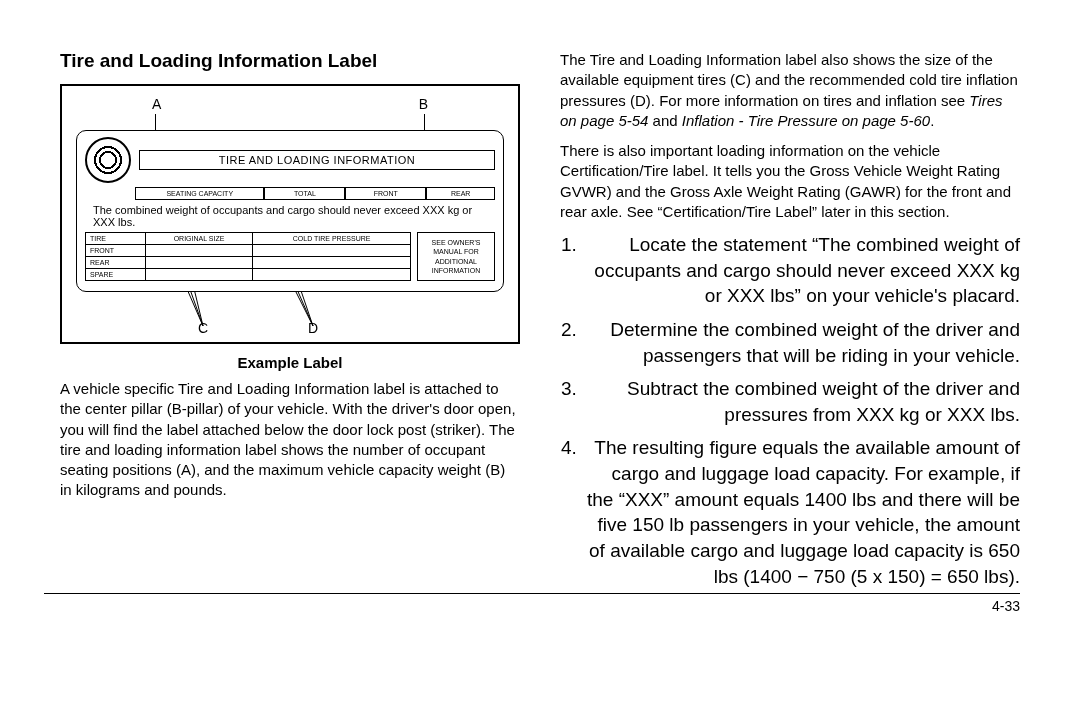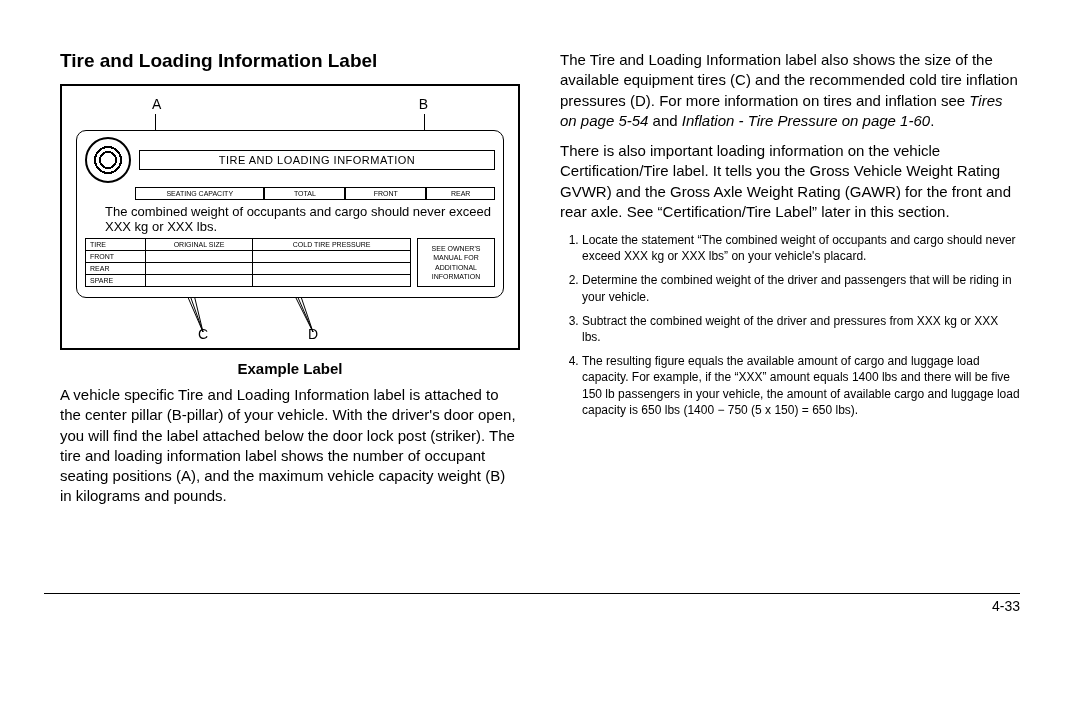--- a/index.html
+++ b/index.html
@@ -44,23 +44,24 @@
     text-align: center;
     font-weight: bold;
     font-size: 15px;
     margin: 10px 0 8px 0;
   }
   ol {
     margin: 0 0 0 22px;
     padding: 0;
   }
   ol li {
-    font-size: 12px;
+    font-size: 19px;
     line-height: 1.35;
     margin-bottom: 8px;
+    text-align: right;
   }
   .footer {
     position: absolute;
     bottom: 18px;
     left: 44px;
     right: 60px;
     border-top: 1px solid #000;
     text-align: right;
     font-size: 14px;
     padding-top: 4px;
@@ -138,22 +139,22 @@
     border: 1px solid #000;
     font-size: 7px;
     padding: 2px 3px;
     text-align: center;
   }
   .sc-label { flex: 2; text-align: left; }
   .sc-total { flex: 1.2; }
   .sc-front { flex: 1.2; }
   .sc-rear  { flex: 1; }
   .combined {
-    font-size: 13px;
-    margin: 4px 0 4px 20px;
+    font-size: 11px;
+    margin: 4px 0 4px 8px;
   }
 
   .grid-area {
     display: flex;
     gap: 6px;
   }
   .grid-table {
     flex: 1;
     border-collapse: collapse;
   }
@@ -278,21 +279,21 @@
           </div>
         </div>
       </div>
 
       <div class="caption">Example Label</div>
       <p>A vehicle specific Tire and Loading Information label is attached to the center pillar (B-pillar) of your vehicle. With the driver's door open, you will find the label attached below the door lock post (striker). The tire and loading information label shows the number of occupant seating positions (A), and the maximum vehicle capacity weight (B) in kilograms and pounds.</p>
     </div>
 
     <div class="col">
       <p>
-        <span>The Tire and Loading Information label also shows the size of the available equipment tires (C) and the recommended cold tire inflation pressures (D). For more information on tires and inflation see </span><span class="italic">Tires on page 5-54</span><span> and </span><span class="italic">Inflation - Tire Pressure on page 1-60</span><span>.</span>
+        <span>The Tire and Loading Information label also shows the size of the available equipment tires (C) and the recommended cold tire inflation pressures (D). For more information on tires and inflation see </span><span class="italic">Tires on page 5-54</span><span> and </span><span class="italic">Inflation - Tire Pressure on page 5-60</span><span>.</span>
       </p>
       <p>There is also important loading information on the vehicle Certification/Tire label. It tells you the Gross Vehicle Weight Rating GVWR) and the Gross Axle Weight Rating (GAWR) for the front and rear axle. See “Certification/Tire Label” later in this section.</p>
 
       <ol>
         <li>Locate the statement “The combined weight of occupants and cargo should never exceed XXX kg or XXX lbs” on your vehicle's placard.</li>
         <li>Determine the combined weight of the driver and passengers that will be riding in your vehicle.</li>
         <li>Subtract the combined weight of the driver and pressures from XXX kg or XXX lbs.</li>
         <li>The resulting figure equals the available amount of cargo and luggage load capacity. For example, if the “XXX” amount equals 1400 lbs and there will be five 150 lb passengers in your vehicle, the amount of available cargo and luggage load capacity is 650 lbs (1400 − 750 (5 x 150) = 650 lbs).</li>
       </ol>
     </div>

